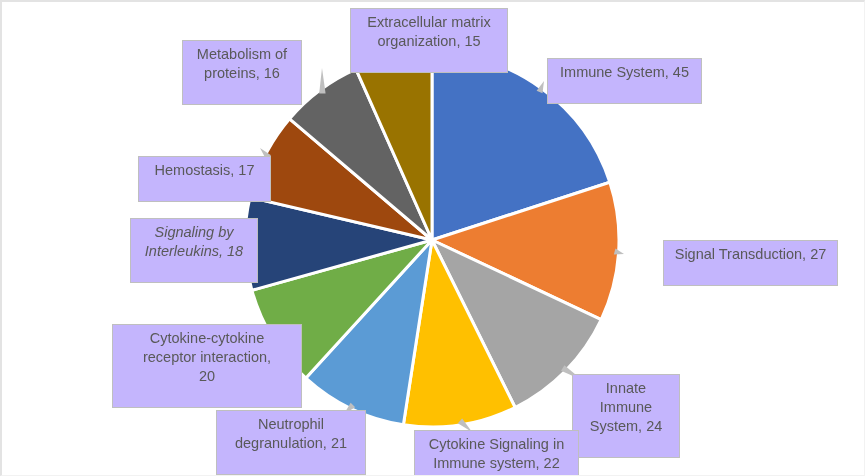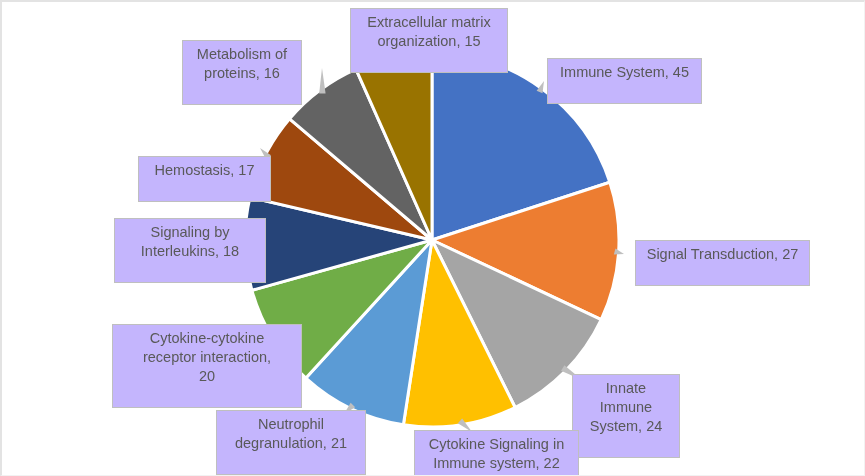--- a/index.html
+++ b/index.html
@@ -78,31 +78,31 @@
           <polygon points="268,330 272.42036681953846,336.59193083600235 275.84757528410614,331.18691074904655" fill="#BFBFBF"></polygon>
           <polygon points="246,232 243.85789105152097,242.1690990449844 250.2223787966856,241.49582663232414" fill="#BFBFBF"></polygon>
           <polygon points="258,146 264.2927178409797,157.6460598006836 269.02087260554237,153.3327603069846" fill="#BFBFBF"></polygon>
           <polygon points="320,66 317.1790351994401,91.51373781694572 323.5783277438555,91.41858041581786" fill="#BFBFBF"></polygon>
           <polygon points="430,46 390.9175981947974,55.97084100618945 392.9867229659026,62.027137125237694" fill="#BFBFBF"></polygon>
         </g>
     </svg>
   </div>
   <div id="labels-layer">
       <div class="callout" style="left: 545px; top: 56px; width: 155px; border-color: rgb(191, 191, 191); color: rgb(89, 89, 89);">Immune System, 45</div>
-      <div class="callout" style="left: 633px; top: 238px; width: 175px; border-color: rgb(191, 191, 191); color: rgb(89, 89, 89);">Signal Transduction, 27</div>
+      <div class="callout" style="left: 661px; top: 238px; width: 175px; border-color: rgb(191, 191, 191); color: rgb(89, 89, 89);">Signal Transduction, 27</div>
       <div class="callout" style="left: 570px; top: 372px; width: 108px; border-color: rgb(191, 191, 191); color: rgb(89, 89, 89);">Innate Immune
 System, 24</div>
       <div class="callout" style="left: 412px; top: 428px; width: 165px; border-color: rgb(191, 191, 191); color: rgb(89, 89, 89);">Cytokine Signaling in
 Immune system, 22</div>
       <div class="callout" style="left: 214px; top: 408px; width: 150px; border-color: rgb(191, 191, 191); color: rgb(89, 89, 89);">Neutrophil
 degranulation, 21</div>
       <div class="callout" style="left: 110px; top: 322px; width: 190px; border-color: rgb(191, 191, 191); color: rgb(89, 89, 89);">Cytokine-cytokine
 receptor interaction,
 20</div>
-      <div class="callout" style="left: 112px; top: 216px; width: 152px; border-color: rgb(191, 191, 191); color: rgb(89, 89, 89);">Signaling by
+      <div class="callout" style="left: 128px; top: 216px; width: 128px; border-color: rgb(191, 191, 191); color: rgb(89, 89, 89); font-style: italic;">Signaling by
 Interleukins, 18</div>
       <div class="callout" style="left: 136px; top: 130px; width: 133px; border-color: rgb(191, 191, 191); color: rgb(89, 89, 89); margin-top: 24px;">Hemostasis, 17</div>
       <div class="callout" style="left: 180px; top: 38px; width: 120px; border-color: rgb(191, 191, 191); color: rgb(89, 89, 89);">Metabolism of
 proteins, 16</div>
       <div class="callout" style="left: 348px; top: 6px; width: 158px; border-color: rgb(191, 191, 191); color: rgb(89, 89, 89);">Extracellular matrix
 organization, 15</div>
     </div>
 </div>
 
 </body></html>

